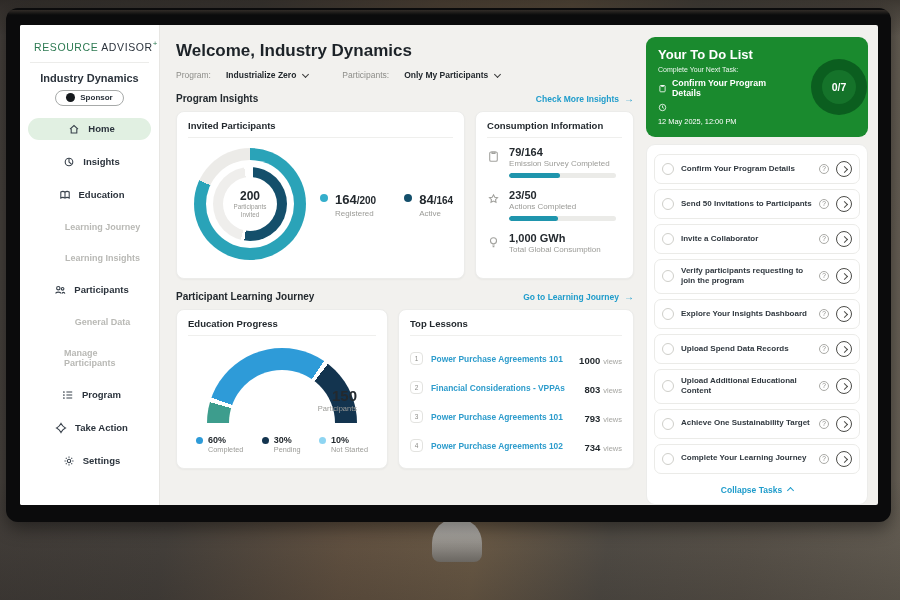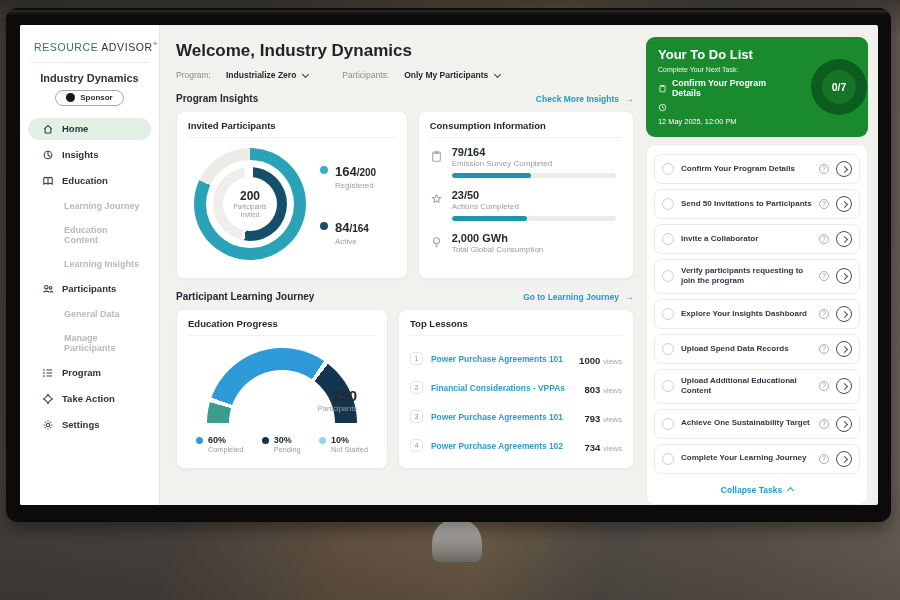--- a/index.html
+++ b/index.html
@@ -20,22 +20,22 @@
   
   .sidebar { width:140px; background:#fff; border-right:1px solid #e7e6e3; padding:12px 0 0; flex:none; }
   .logo { text-align:left; padding:2px 14px 9px; font-size:10.5px; font-weight:400; letter-spacing:.6px; white-space:nowrap; }
   .logo-a { color:#2d7a52; } .logo-b { color:#2b333c; }
   .logo sup { color:#2d7a52; font-size:8px; }
   .side-div { border-bottom:1px solid #ececea; margin:0 10px 9px; }
   .org { text-align:center; font-size:11px; font-weight:700; color:#2b333c; margin-bottom:6px; }
   .sponsor { display:flex; align-items:center; gap:5px; width:max-content; margin:0 auto 12px;
     border:1px solid #a7aaa9; border-radius:11px; padding:2.5px 10px; font-size:8px; font-weight:700; color:#2b333c; cursor:pointer; background:#fff; }
   .sp-dot { width:9px; height:9px; border-radius:50%; background:#15191d; }
-  .nav-item { display:flex; align-items:center; gap:8px; padding:5px 10px 5px 14px; margin:4px 8px;
-    font-size:9.5px; font-weight:700; color:#2b333c; border-radius:14px; cursor:pointer; }
+  .nav-item { display:flex; align-items:center; gap:8px; padding:5px 10px 5px 14px; margin:11px 8px;
+    font-size:9.5px; font-weight:700; color:#2b333c; border-radius:14px; cursor:pointer;justify-content:center; }
   .nav-item.active { background:#e1f0e2; }
   .nav-item .icon { width:12px; height:12px; flex:none; color:#39424c; }
   .nav-item.sub { padding-left:36px; font-weight:600; color:#b9b9b5; font-size:9px; }
   .icon svg { display:block; width:100%; height:100%; }
 
   
   .main { flex:1; min-width:0; padding:12px 12px 0 16px; }
   h1 { font-size:17px; font-weight:700; color:#1d2328; margin:4px 0 9px; }
   .filters { display:flex; gap:34px; margin-bottom:13px; }
   .filter { display:flex; align-items:center; font-size:8.5px; cursor:pointer; }
@@ -53,21 +53,21 @@
 
   
   .donut-wrap { display:flex; align-items:center; gap:14px; padding:2px 0 2px 6px; }
   .donut { position:relative; width:112px; height:112px; flex:none; }
   .ring-outer { position:absolute; inset:0; border-radius:50%; }
   .hole1 { position:absolute; inset:12px; border-radius:50%; background:#fff; }
   .ring-inner { position:absolute; inset:19px; border-radius:50%; }
   .hole2 { position:absolute; inset:29px; border-radius:50%; background:#fff; display:flex; flex-direction:column; align-items:center; justify-content:center; }
   .c-val { font-size:12px; font-weight:700; color:#23292e; }
   .c-lab { font-size:6.3px; color:#9b9b97; line-height:1.25; }
-  .d-legend { display:flex; flex-direction:column; gap:28px; }
+  .d-legend { display:flex; flex-direction:row; gap:28px; }
   .dl-item { display:flex; gap:7px; }
   .dl-dot { width:8px; height:8px; border-radius:50%; margin-top:4px; flex:none; }
   .dl-val { font-size:13px; font-weight:700; color:#23292e; }
   .dl-tot { font-size:10px; font-weight:700; color:#23292e; }
   .dl-lab { font-size:8px; color:#9b9b97; margin-top:1px; }
 
   
   .metric { display:flex; gap:9px; margin-bottom:11px; align-items:flex-start; }
   .m-icon { width:13px; height:13px; color:#a2a29e; margin-top:3px; flex:none; }
   .m-body { flex:1; padding-right:6px; }
@@ -164,23 +164,20 @@
                   <path d="M1.8 3c1.4-.8 2.8-.8 4.2 0 1.4-.8 2.8-.8 4.2 0v6c-1.4-.8-2.8-.8-4.2 0-1.4-.8-2.8-.8-4.2 0z"></path>
                   <path d="M6 3v6"></path>
                 </svg>
               </span>
             <span>Education</span>
           </div>
           <div class="nav-item sub">
               <span>Learning Journey</span>
             </div>
           <div class="nav-item sub">
-              <span>Education Content</span>
-            </div>
-          <div class="nav-item sub">
               <span>Learning Insights</span>
             </div>
           <div class="nav-item">
             <span class="icon">
                 <svg viewBox="0 0 12 12" fill="none" stroke="currentColor" stroke-width="1.1">
                   <circle cx="4.3" cy="4.2" r="1.7"></circle>
                   <path d="M1.8 9.6c0-2 5-2 5 0"></path>
                   <circle cx="8.6" cy="4.8" r="1.3"></circle>
                   <path d="M8 9.6c.2-1.6 2.6-1.6 2.8 0"></path>
                 </svg>
@@ -301,21 +298,21 @@
                     <div class="m-fill" style="width: 46%;"></div>
                   </div>
               </div>
             </div>
             <div class="metric">
               <span class="m-icon"><svg viewBox="0 0 12 12" fill="none" stroke="currentColor" stroke-width="1">
                     <circle cx="6" cy="4.4" r="2.8"></circle>
                     <path d="M4.9 8.3h2.2M5.2 9.8h1.6"></path>
                   </svg></span>
               <div class="m-body">
-                <div class="m-val">2,000 GWh</div>
+                <div class="m-val">1,000 GWh</div>
                 <div class="m-lab">Total Global Consumption</div>
               </div>
             </div>
           </section>
         </div>
 
         <div class="sec-row">
           <div class="sec-title">Participant Learning Journey</div>
           <a class="sec-link"><span>Go to Learning Journey</span><span class="arrow"></span></a>
         </div>

